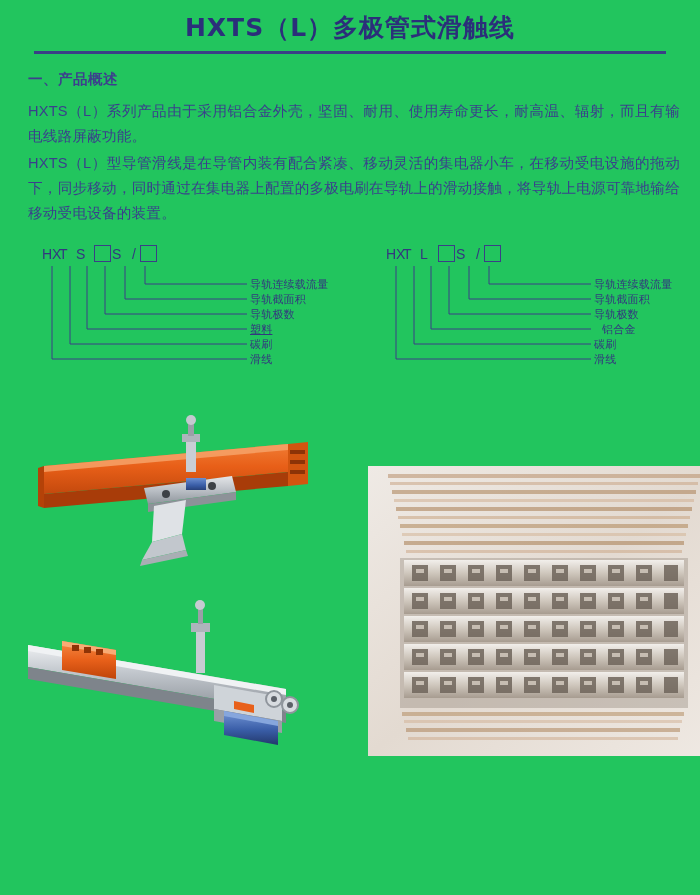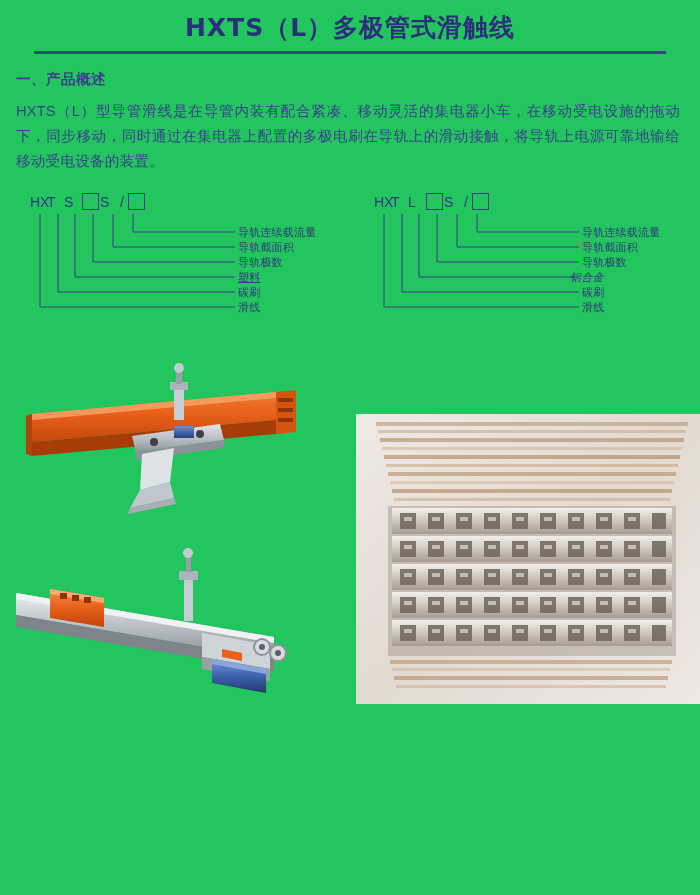--- a/index.html
+++ b/index.html
@@ -32,21 +32,21 @@
   }
   .title-rule {
     margin: 9px auto 0 auto;
     width: 632px;
     height: 3px;
     background: #3a3f86;
   }
 
   
   .body-area {
-    padding: 16px 20px 0 16px;
+    padding: 16px 20px 0 28px;
   }
   .section-heading {
     color: #3d3f8d;
     font-size: 14.5px;
     font-weight: bold;
     margin: 0 0 10px 0;
     letter-spacing: 0.5px;
   }
   .para {
     color: #3a3f8c;
@@ -155,20 +155,21 @@
 
   <div class="title-wrap">
     <div class="doc-title">HXTS（L）多极管式滑触线</div>
     <div class="title-rule"></div>
   </div>
 
   <div class="body-area">
 
     <div class="section-heading">一、产品概述</div>
 
+    <p class="para">HXTS（L）系列产品由于采用铝合金外壳，坚固、耐用、使用寿命更长，耐高温、辐射，而且有输电线路屏蔽功能。</p>
     <p class="para">HXTS（L）型导管滑线是在导管内装有配合紧凑、移动灵活的集电器小车，在移动受电设施的拖动下，同步移动，同时通过在集电器上配置的多极电刷在导轨上的滑动接触，将导轨上电源可靠地输给移动受电设备的装置。</p>
 
     <div class="section2">
 
       <div class="models">
 
         <div class="model left">
           <div class="code-row">
             <span class="ch">HX</span>
             <span class="ch">T</span>
@@ -225,21 +226,21 @@
               <path d="M45,22 L45,85 L205,85"></path>
               <path d="M28,22 L28,100 L205,100"></path>
               <path d="M10,22 L10,115 L205,115"></path>
             </g>
           </svg>
 
           <div class="leg-labels">
             <div class="leg-label" style="left:208px; top:33px;">导轨连续载流量</div>
             <div class="leg-label" style="left:208px; top:48px;">导轨截面积</div>
             <div class="leg-label" style="left:208px; top:63px;">导轨极数</div>
-            <div class="leg-label" style="left:196px; top:78px;font-style:italic;">铝合金</div>
+            <div class="leg-label" style="left:216px; top:78px;">铝合金</div>
             <div class="leg-label" style="left:208px; top:93px;">碳刷</div>
             <div class="leg-label" style="left:208px; top:108px;">滑线</div>
           </div>
         </div>
 
       </div>
     </div>
 
     <div class="photos">
 

